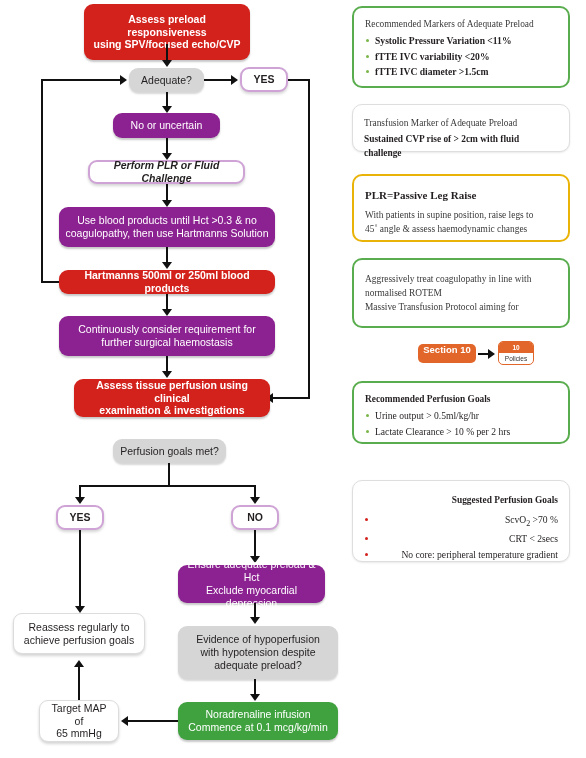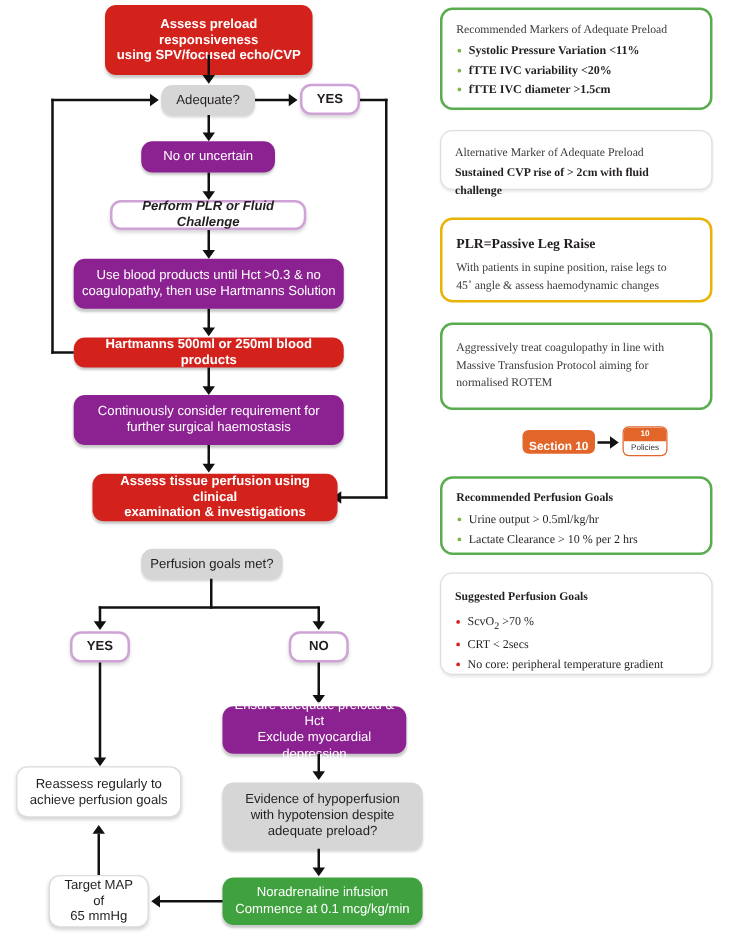--- a/index.html
+++ b/index.html
@@ -145,21 +145,21 @@
   
   .sec-wrap { position: absolute; }
   .sec-btn {
     position: absolute;
     background: #e2662a;
     color: #ffffff;
     font-weight: bold;
     font-size: 9.5px;
     border-radius: 5px;
     display: flex;
-    align-items: flex-end;
+    align-items: flex-start;
     justify-content: center;
   }
   .pol-box {
     position: absolute;
     border-radius: 5px;
     overflow: hidden;
     border: 1px solid #e2662a;
     background: #ffffff;
   }
   .pol-top {
@@ -314,34 +314,34 @@
   <div class="panel b-green" style="left:352px; top:6px; width:218px; height:82px;">
     <div class="p-head">Recommended Markers of Adequate Preload</div>
     <ul class="blist bul-green">
       <li>Systolic Pressure Variation &lt;11%</li>
       <li>fTTE IVC variability &lt;20%</li>
       <li>fTTE IVC diameter &gt;1.5cm</li>
     </ul>
   </div>
 
   <div class="panel b-grey" style="left:352px; top:104px; width:218px; height:48px; padding-top:11px;">
-    <div class="p-head">Alternative Marker of Adequate Preload</div>
+    <div class="p-head">Transfusion Marker of Adequate Preload</div>
     <div class="p-line bold">Sustained CVP rise of &gt; 2cm with fluid challenge</div>
   </div>
 
   <div class="panel b-purple" style="left:352px; top:174px; width:218px; height:68px; padding-top:11px;">
     <div class="p-title">PLR=Passive Leg Raise</div>
     <div class="p-line">With patients in supine position, raise legs to</div>
     <div class="p-line">45˚ angle &amp; assess haemodynamic changes</div>
   </div>
 
   <div class="panel b-green" style="left:352px; top:258px; width:218px; height:70px; padding-top:12px;">
     <div class="p-line">Aggressively treat coagulopathy in line with</div>
+    <div class="p-line">normalised ROTEM</div>
     <div class="p-line">Massive Transfusion Protocol aiming for</div>
-    <div class="p-line">normalised ROTEM</div>
   </div>
 
   <div class="sec-wrap" style="left:418px; top:338px; width:100px; height:32px;">
     <div class="sec-btn" style="left:0px; top:6px; width:58px; height:19px;">
       <span>Section 10</span>
     </div>
     <div class="ln lh" style="left:60px; top:15px; width:12px;"></div>
     <div class="arw arw-right" style="left:70px; top:11px;"></div>
     <div class="pol-box" style="left:80px; top:3px; width:36px; height:24px;">
       <div class="pol-top">10</div>
@@ -350,21 +350,21 @@
   </div>
 
   <div class="panel b-green" style="left:352px; top:381px; width:218px; height:63px;">
     <div class="p-head bold">Recommended Perfusion Goals</div>
     <ul class="blist bul-green norm">
       <li>Urine output &gt; 0.5ml/kg/hr</li>
       <li>Lactate Clearance &gt; 10 %  per 2 hrs</li>
     </ul>
   </div>
 
-  <div class="panel b-grey" style="left:352px; top:458px; width:218px; height:82px; padding-top:12px;">
+  <div class="panel b-grey" style="left:352px; top:480px; width:218px; height:82px; padding-top:12px;text-align:right;">
     <div class="p-head bold" style="margin-bottom:5px;">Suggested Perfusion Goals</div>
     <ul class="blist bul-red norm">
       <li>ScvO<sub>2</sub> &gt;70 %</li>
       <li>CRT &lt;  2secs</li>
       <li>No core: peripheral temperature gradient</li>
     </ul>
   </div>
 
 </div>
 

